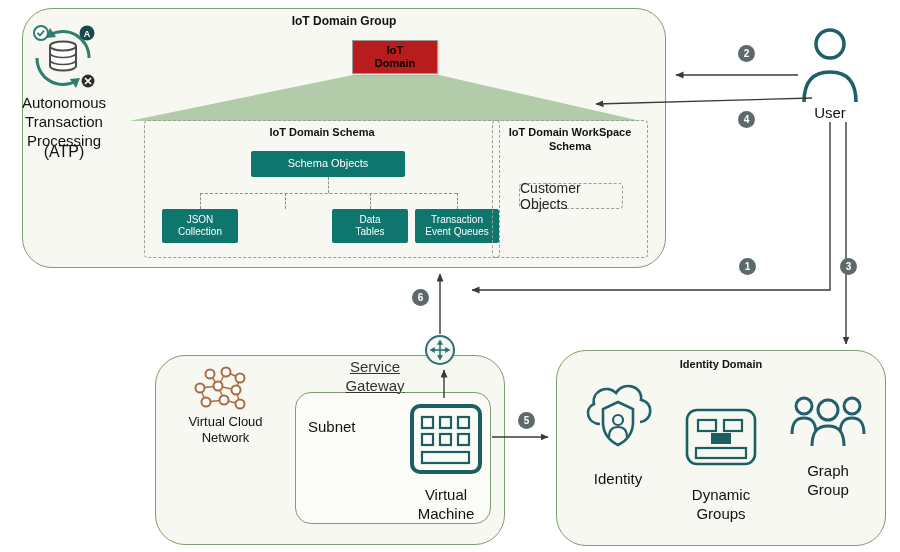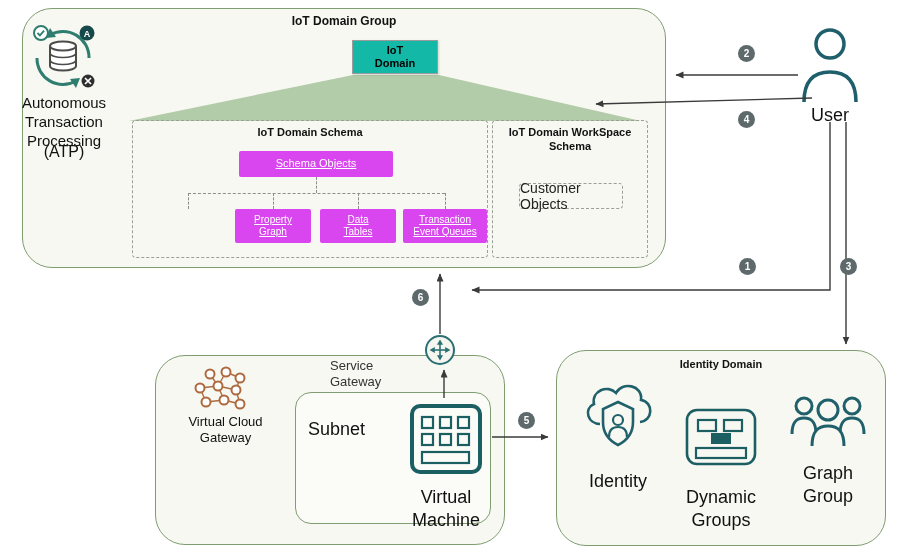--- a/index.html
+++ b/index.html
@@ -2,30 +2,30 @@
 <html><head>
 <meta charset="utf-8">
 <style>
   * { margin:0; padding:0; box-sizing:border-box; }
   body { font-family:"Liberation Sans", sans-serif; background:#fff; }
   #canvas { position:relative; width:888px; height:552px; background:#fff; overflow:hidden;padding-left:16px; }
   .panel { position:absolute; background:#f8f8f2; border:1.5px solid #7f9d71; border-radius:30px; }
   .panel-title { position:absolute; font-weight:bold; font-size:12px; color:#111; text-align:center; z-index:3; }
   .dashed-box { position:absolute; border:1.2px dashed #99a096; border-radius:4px; z-index:2; }
   .dash-title { position:absolute; top:5px; left:0; right:0; text-align:center; font-weight:bold; font-size:11px; color:#111; line-height:1.25; }
-  .greenbox { position:absolute; background:#d946ef; color:#fff; display:flex; align-items:center; justify-content:center; text-align:center; border-radius:2px; font-size:10px; line-height:1.2;text-decoration:underline; }
+  .greenbox { position:absolute; background:#0f766e; color:#fff; display:flex; align-items:center; justify-content:center; text-align:center; border-radius:2px; font-size:10px; line-height:1.2; }
   .conn { position:absolute; }
   .conn.v { border-left:1px dashed #8a9088; width:0; }
   .conn.h { border-top:1px dashed #8a9088; height:0; }
   .badge { position:absolute; width:17px; height:17px; border-radius:50%; background:#5d696b; color:#fff; font-size:10px; font-weight:bold; display:flex; align-items:center; justify-content:center; z-index:7; }
-  .lbl { position:absolute; color:#111; text-align:center; font-size:18px; line-height:1.25; z-index:4; }
+  .lbl { position:absolute; color:#111; text-align:center; font-size:15px; line-height:1.25; z-index:4; }
   .icon { position:absolute; z-index:4; }
   #iot-trapezoid-svg { position:absolute; left:0; top:0; z-index:1; }
   #overlay { position:absolute; left:0; top:0; z-index:5; pointer-events:none; }
-  #iot-domain-box { position:absolute; left:352px; top:40px; width:86px; height:34px; background:#14b8a6; border:1px solid #9b9b9b; box-shadow:1px 1px 2px rgba(0,0,0,.15); display:flex; align-items:center; justify-content:center; z-index:3; }
+  #iot-domain-box { position:absolute; left:352px; top:40px; width:86px; height:34px; background:#b91c1c; border:1px solid #9b9b9b; box-shadow:1px 1px 2px rgba(0,0,0,.15); display:flex; align-items:center; justify-content:center; z-index:3; }
   #iot-domain-box span { display:block; width:50px; text-align:center; font-weight:bold; font-size:11px; line-height:1.2; }
   #gateway { position:absolute; left:425px; top:335px; width:30px; height:30px; border-radius:50%; background:#f6f6f0; border:2px solid #2a6f72; z-index:6; display:flex; align-items:center; justify-content:center; }
   #subnet-box { position:absolute; left:295px; top:392px; width:196px; height:132px; background:#fbfbf7; border:1.5px solid #7f9d71; border-radius:16px; z-index:2; }
   .wrapspan { display:block; text-align:center; }
 </style>
 </head>
 <body>
 
 <div id="canvas">
 
@@ -56,34 +56,34 @@
       <path d="M57 54 l6 6 M63 54 l-6 6" stroke="#fff" stroke-width="1.7"></path>
     </svg>
   </div>
   <div class="lbl" style="left:14px; top:94px; width:100px; font-size:15px;">Autonomous Transaction Processing</div>
   <div class="lbl" style="left:14px; top:142px; width:100px; font-size:16px;">(ATP)</div>
 
   <div id="iot-domain-box">
     <span>IoT Domain</span>
   </div>
 
-  <div class="dashed-box" style="left:132px; top:120px; width:356px; height:138px;">
+  <div class="dashed-box" style="left:144px; top:120px; width:356px; height:138px;">
     <div class="dash-title">IoT Domain Schema</div>
 
     <div class="greenbox" style="left:106px; top:30px; width:154px; height:26px; font-size:11px;">Schema Objects</div>
 
     <div class="conn v" style="left:183px; top:56px; height:16px;"></div>
     <div class="conn h" style="left:55px; top:72px; width:257px;"></div>
     <div class="conn v" style="left:55px;  top:72px; height:16px;"></div>
     <div class="conn v" style="left:140px; top:72px; height:16px;"></div>
     <div class="conn v" style="left:225px; top:72px; height:16px;"></div>
     <div class="conn v" style="left:312px; top:72px; height:16px;"></div>
 
-    <div class="greenbox" style="left:102px; top:88px; width:76px; height:34px;">
-      <span class="wrapspan" style="width:46px;">Property Graph</span>
+    <div class="greenbox" style="left:17px; top:88px; width:76px; height:34px;">
+      <span class="wrapspan" style="width:52px;">JSON Collection</span>
     </div>
     <div class="greenbox" style="left:187px; top:88px; width:76px; height:34px;">
       <span class="wrapspan" style="width:36px;">Data Tables</span>
     </div>
     <div class="greenbox" style="left:270px; top:88px; width:84px; height:34px;">
       <span class="wrapspan" style="width:70px;">Transaction Event Queues</span>
     </div>
   </div>
 
   <div class="dashed-box" style="left:492px; top:120px; width:156px; height:138px;">
@@ -118,21 +118,21 @@
 
   <div class="badge" style="left:739px; top:258px;">1</div>
   <div class="badge" style="left:738px; top:45px;">2</div>
   <div class="badge" style="left:840px; top:258px;">3</div>
   <div class="badge" style="left:738px; top:111px;">4</div>
   <div class="badge" style="left:518px; top:412px;">5</div>
   <div class="badge" style="left:412px; top:289px;">6</div>
 
   <div class="panel" style="left:155px; top:355px; width:350px; height:190px;"></div>
 
-  <div class="lbl" style="left:330px; top:358px; width:90px; font-size:13px; text-align:left; color:#333;">Service Gateway</div>
+  <div class="lbl" style="left:330px; top:358px; width:90px; font-size:15px; text-align:center; color:#333;text-decoration:underline;">Service Gateway</div>
   <div id="gateway">
     <svg width="26" height="26" viewBox="0 0 30 30">
       <g stroke="#2a6f72" stroke-width="1.8">
         <line x1="15" y1="8" x2="15" y2="22"></line>
         <line x1="8" y1="15" x2="22" y2="15"></line>
       </g>
       <g fill="#2a6f72">
         <polygon points="15,3 11.5,9 18.5,9"></polygon>
         <polygon points="15,27 11.5,21 18.5,21"></polygon>
         <polygon points="3,15 9,11.5 9,18.5"></polygon>
@@ -162,21 +162,21 @@
           <circle cx="48" cy="12" r="4.5"></circle>
         <circle cx="8" cy="22" r="4.5"></circle>
           <circle cx="26" cy="20" r="4.5"></circle>
           <circle cx="44" cy="24" r="4.5"></circle>
         <circle cx="14" cy="36" r="4.5"></circle>
           <circle cx="32" cy="34" r="4.5"></circle>
           <circle cx="48" cy="38" r="4.5"></circle>
       </g>
     </svg>
   </div>
-  <div class="lbl" style="left:168px; top:414px; width:115px; font-size:13px;">Virtual Cloud Gateway</div>
+  <div class="lbl" style="left:168px; top:414px; width:115px; font-size:13px;">Virtual Cloud Network</div>
 
   <div id="subnet-box"></div>
   <div class="lbl" style="left:308px; top:418px; width:55px; text-align:left;">Subnet</div>
 
   <div class="icon" style="left:407px; top:400px;">
     <svg width="78" height="80" viewBox="0 0 78 80">
       <rect x="5" y="6" width="68" height="66" rx="8" fill="#fbfbf7" stroke="#1c5f63" stroke-width="4"></rect>
       <g fill="none" stroke="#1c5f63" stroke-width="2.2">
         <rect x="15" y="17" width="11" height="11"></rect>
           <rect x="33" y="17" width="11" height="11"></rect>

